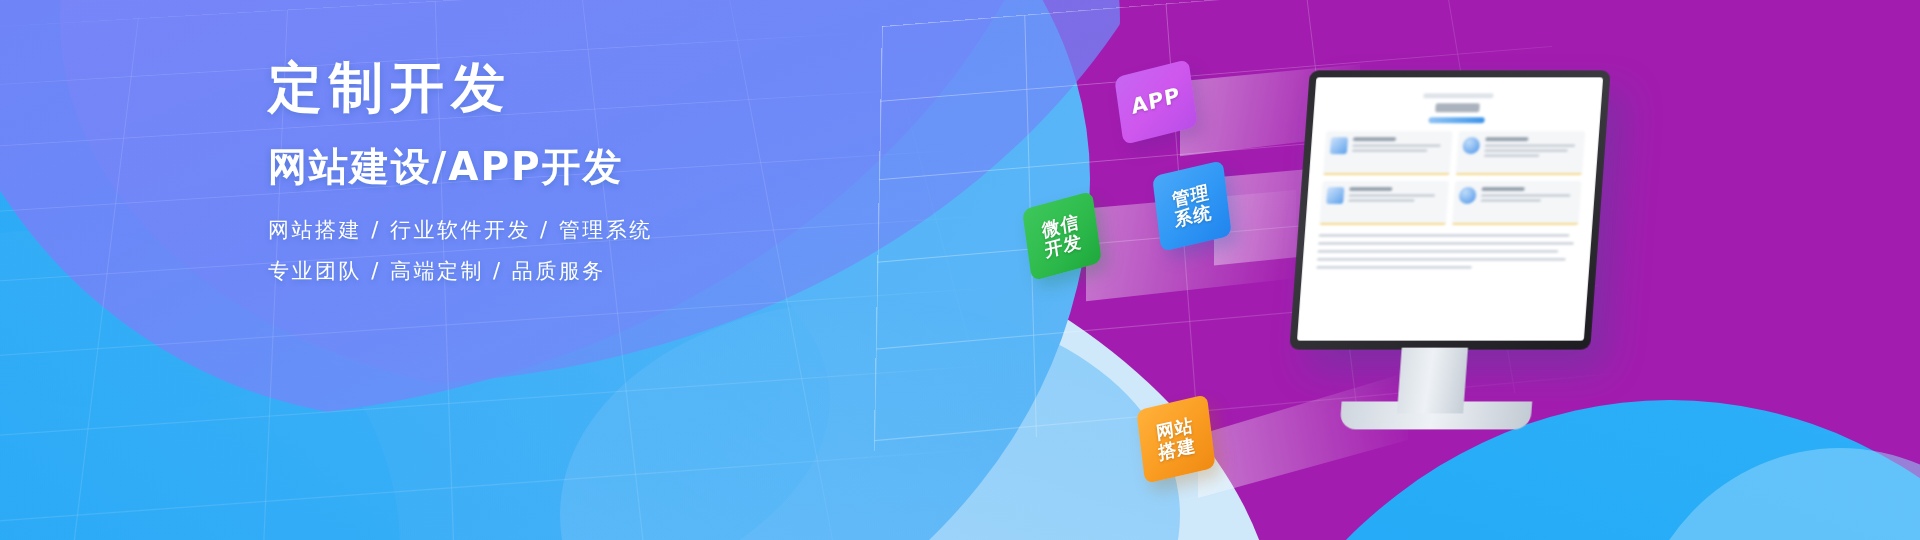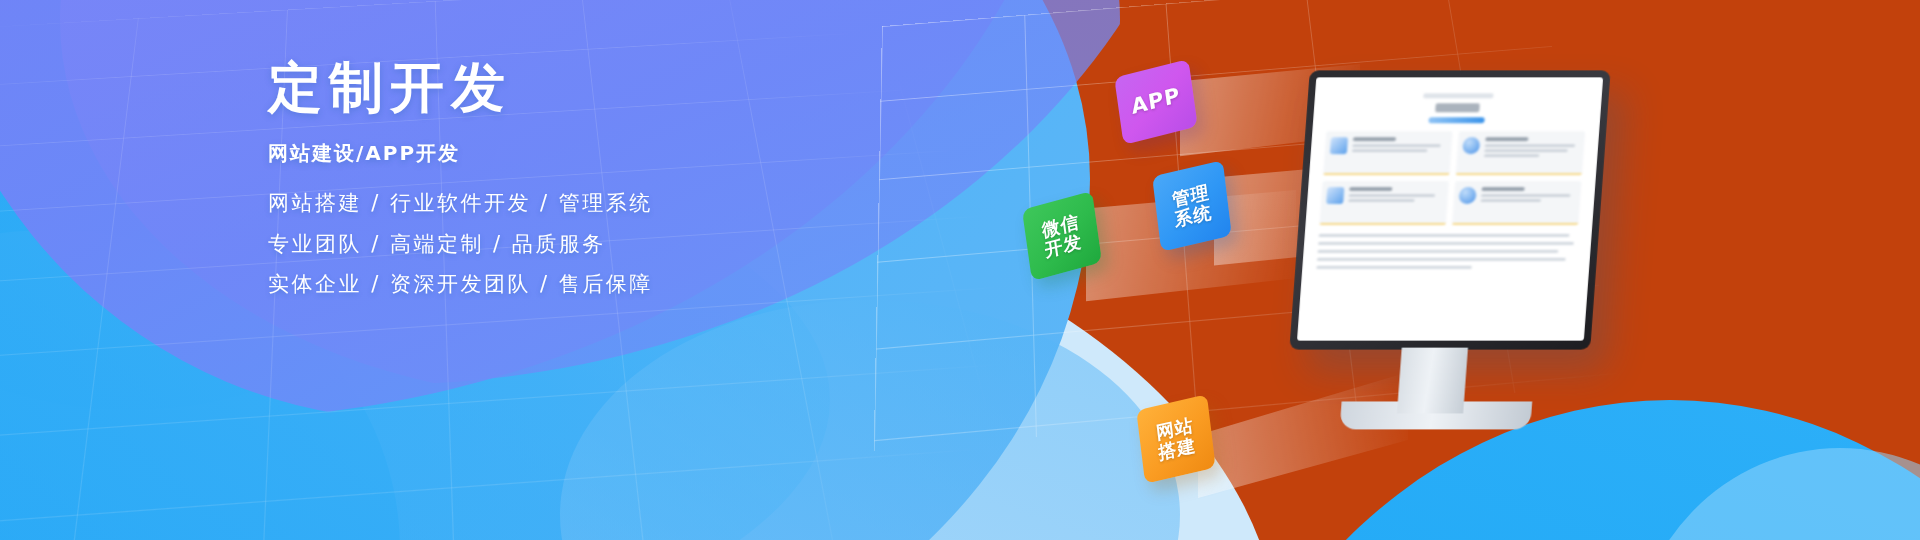--- a/index.html
+++ b/index.html
@@ -1,19 +1,19 @@
 <!DOCTYPE html>
 <html><head>
 <meta charset="utf-8">
 <style>
   *{margin:0;padding:0;box-sizing:border-box;}
   html,body{width:1920px;height:540px;overflow:hidden;}
   body{font-family:"Liberation Sans","DejaVu Sans",sans-serif;background:#cfe8f9;}
 
-  #banner{position:relative;width:1920px;height:540px;overflow:hidden;background:#c2410c;}
+  #banner{position:relative;width:1920px;height:540px;overflow:hidden;background:#a21caf;}
 
   
   .bg-layer{position:absolute;inset:0;overflow:hidden;}
 
   
   .pale-wedge{
     position:absolute;left:-420px;top:150px;width:1700px;height:1000px;
     border-radius:50%;
     background:#cfe9fb;
   }
@@ -107,21 +107,21 @@
   }
 
   
   .copy{position:absolute;left:268px;top:58px;width:520px;z-index:40;}
   .title{
     font-size:54px;font-weight:bold;color:#fff;letter-spacing:7px;
     line-height:1.12;text-shadow:0 2px 7px rgba(20,90,160,.28);
     font-family:"DejaVu Sans","Liberation Sans",sans-serif;
   }
   .subtitle{
-    margin-top:22px;font-size:20px;font-weight:bold;color:#fff;letter-spacing:2px;
+    margin-top:22px;font-size:39px;font-weight:bold;color:#fff;letter-spacing:2px;
     text-shadow:0 2px 6px rgba(20,90,160,.3);
     font-family:"DejaVu Sans","Liberation Sans",sans-serif;
   }
   .feature-list{margin-top:16px;}
   .feature-line{
     font-size:21px;color:#fff;letter-spacing:2.5px;line-height:1.92;
     white-space:nowrap;text-shadow:0 2px 5px rgba(20,90,160,.3);
     font-family:"DejaVu Sans","Liberation Sans",sans-serif;
   }
 
@@ -245,21 +245,20 @@
     <div class="grid"></div>
     <div class="grid-pale"></div>
   </div>
 
   <div class="copy">
     <div class="title">定制开发</div>
     <div class="subtitle">网站建设/APP开发</div>
     <div class="feature-list">
       <div class="feature-line">网站搭建 / 行业软件开发 / 管理系统</div>
       <div class="feature-line">专业团队 /    高端定制    / 品质服务</div>
-      <div class="feature-line">实体企业 / 资深开发团队 / 售后保障</div>
     </div>
   </div>
 
   <div class="beam" id="beam-app"></div>
   <div class="beam" id="beam-mgmt"></div>
   <div class="beam" id="beam-wechat"></div>
   <div class="beam" id="beam-web"></div>
 
   <div class="card" id="card-app">
     <div>

